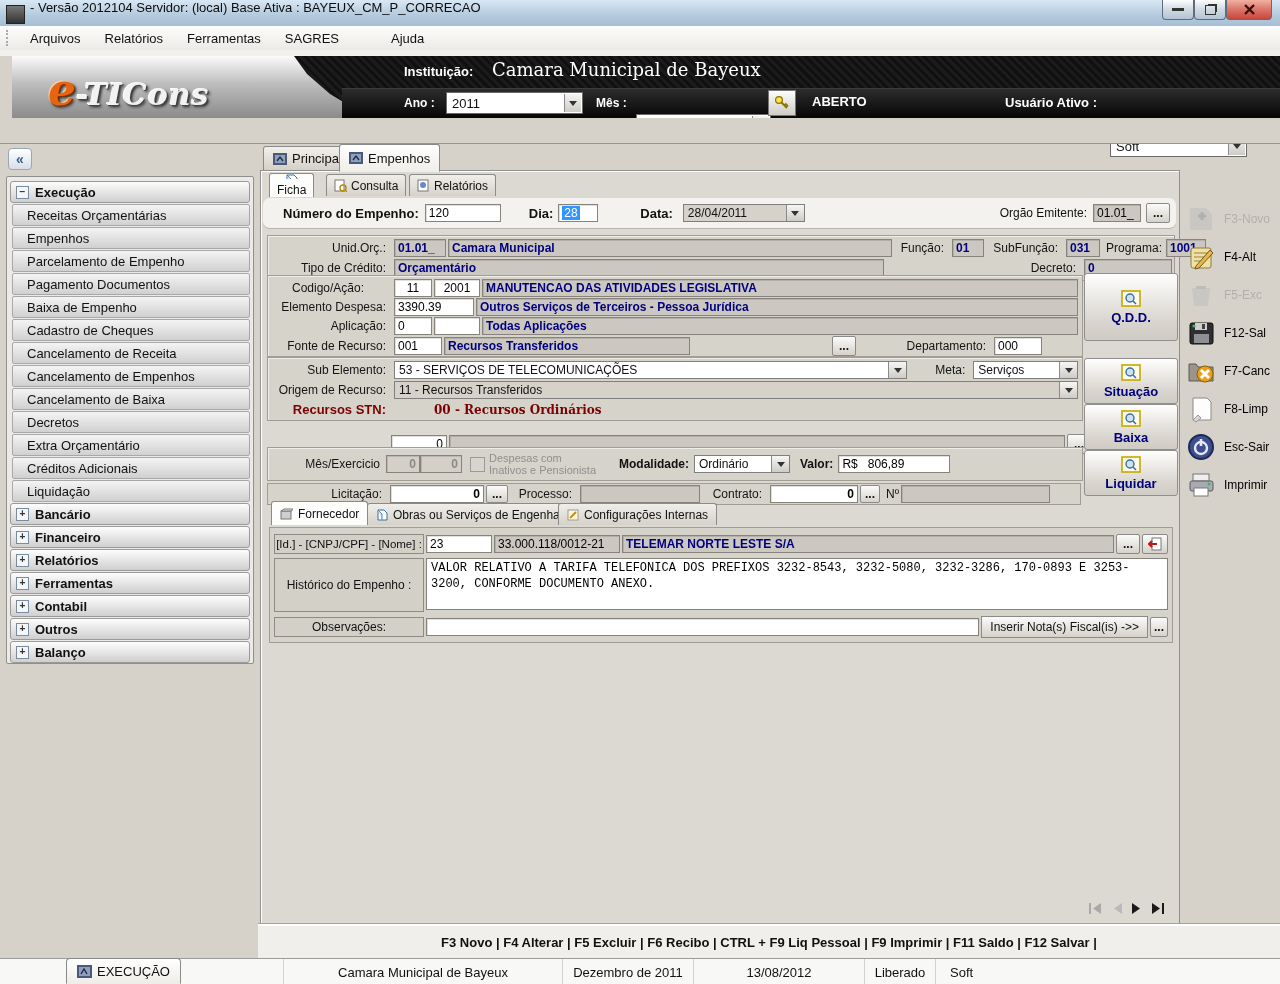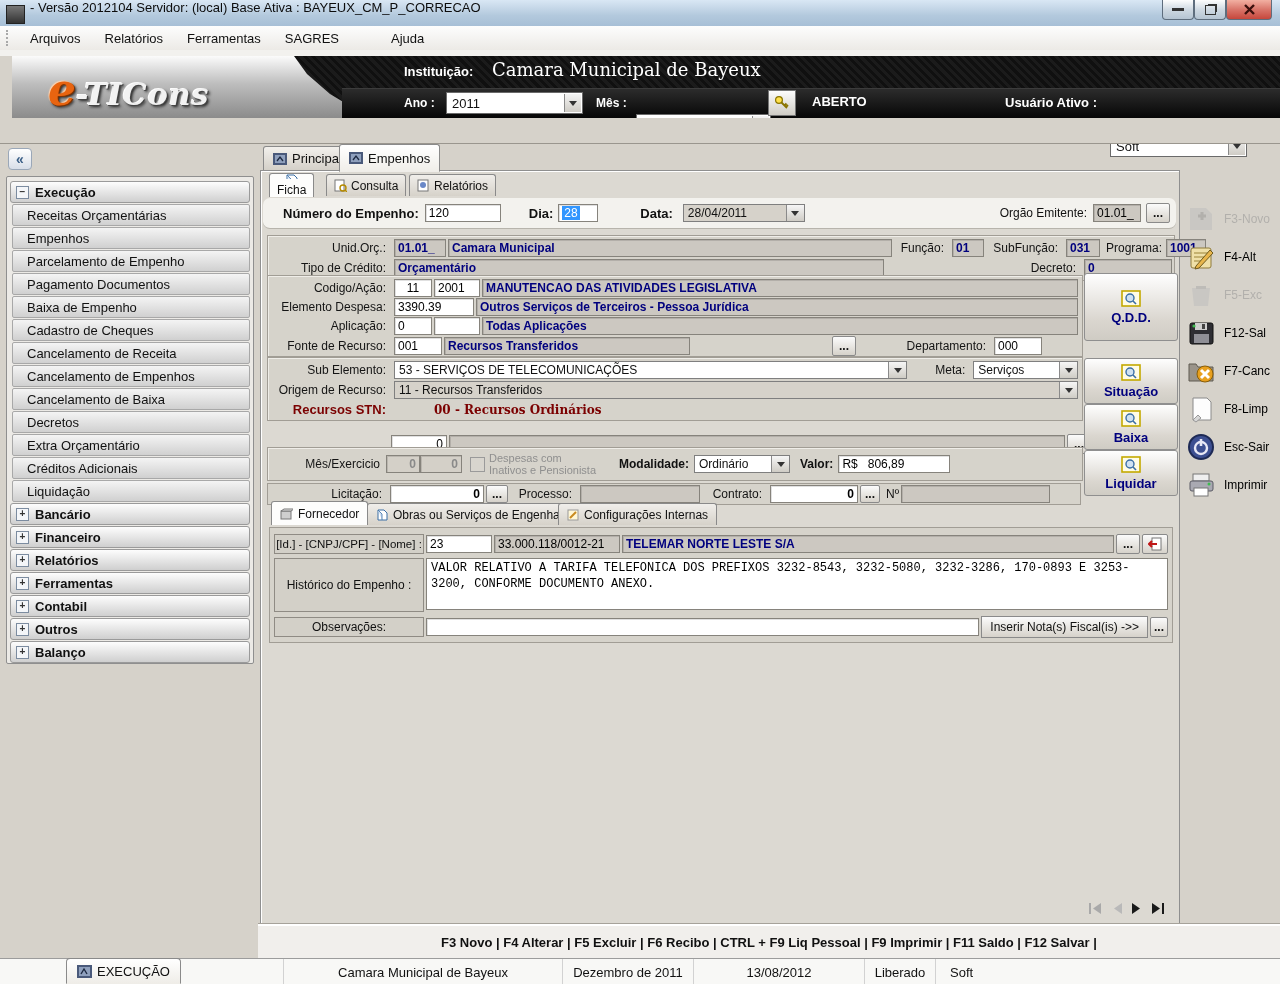--- a/index.html
+++ b/index.html
@@ -356,23 +356,23 @@
     <div class="band" style="top:23px;left:2px;width:900px;gap:2px;">
       <span class="lbl" style="width:116px;">Tipo de Crédito:</span>
       <div class="fld" style="width:482px;">Orçamentário</div>
       <span class="lbl" style="width:190px;">Decreto:</span>
       <div class="fld" style="width:80px;">0</div>
     </div>
   </div>
 
   <div class="grp" style="left:6px;top:104px;width:814px;height:80px;">
     <div class="band" style="top:3px;left:2px;width:808px;gap:2px;">
-      <span class="lbl" style="width:116px;">Codigo/Ação:</span>
+      <span class="lbl" style="width:116px;text-align:center;">Codigo/Ação:</span>
       <div class="fldw" style="width:30px;text-align:center;">11</div>
-      <div class="fldw" style="width:38px;text-align:left;">2001</div>
+      <div class="fldw" style="width:38px;text-align:center;">2001</div>
       <div class="fld" style="flex:1;">MANUTENCAO DAS ATIVIDADES LEGISLATIVA</div>
     </div>
     <div class="band" style="top:22px;left:2px;width:808px;gap:2px;">
       <span class="lbl" style="width:116px;">Elemento  Despesa:</span>
       <div class="fldw" style="width:72px;">3390.39</div>
       <div class="fld" style="flex:1;">Outros Serviços de Terceiros - Pessoa Jurídica</div>
     </div>
     <div class="band" style="top:41px;left:2px;width:808px;gap:2px;">
       <span class="lbl" style="width:116px;">Aplicação:</span>
       <div class="fldw" style="width:30px;">0</div>

